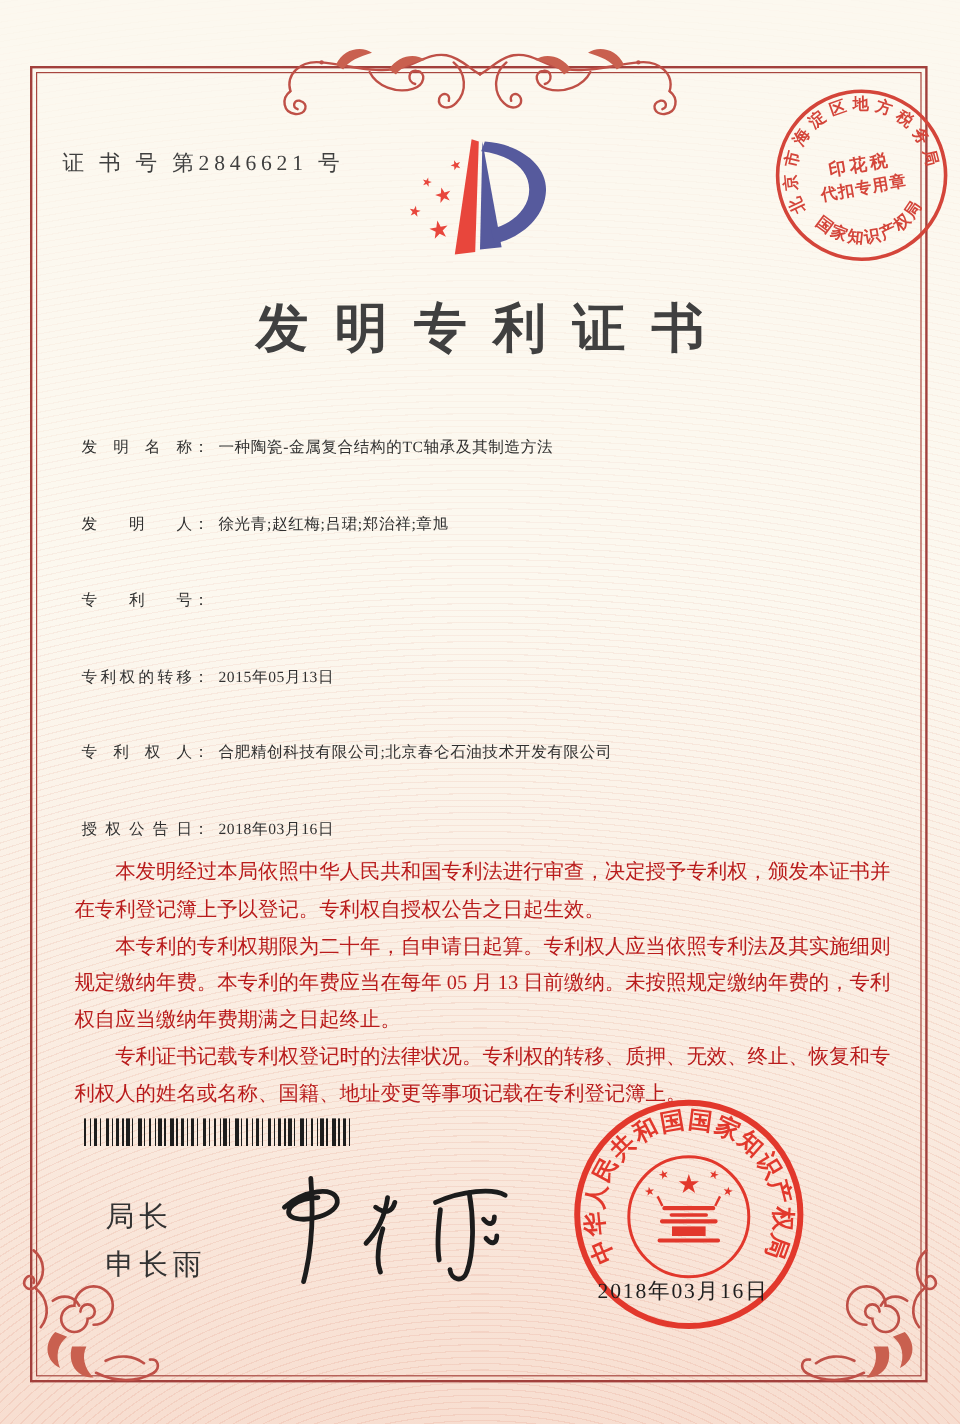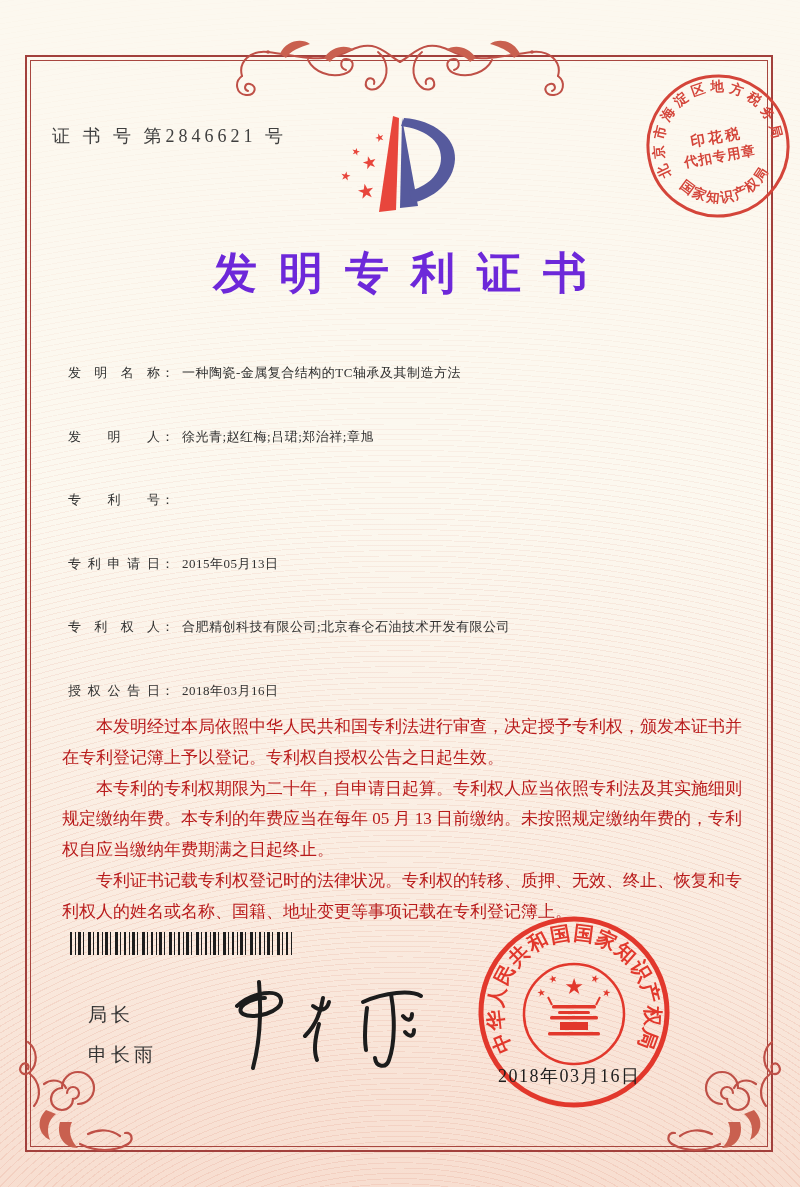--- a/index.html
+++ b/index.html
@@ -22,41 +22,41 @@
     position:absolute; inset:0; pointer-events:none;
     background:linear-gradient(to bottom, rgba(246,212,196,0) 42%, rgba(245,203,186,0.30) 78%, rgba(243,196,178,0.5) 100%);
   }
   
   .frame-outer{position:absolute; left:25px; top:55px; right:27px; bottom:35px; border:2.5px solid #a2403c;}
   .frame-inner{position:absolute; inset:3px; border:1px solid #a8463f;}
   .abs{position:absolute;}
   .cert-number{left:52px; top:124px; font-size:18px; letter-spacing:4px; color:#3f3f3f;}
   .page-title{
     left:0; right:0; top:244px; text-align:center;
-    font-size:44px; font-weight:600; color:#6d28d9;
+    font-size:44px; font-weight:600; color:#404040;
     letter-spacing:22px; text-indent:22px;
   }
   .fields{left:68px; right:60px; top:360px;}
   .f-row{display:flex; align-items:flex-start; margin-bottom:38px; font-size:13px; line-height:25.5px; color:#303030;}
   .f-label{display:inline-block; width:92px; text-align:justify; text-align-last:justify; flex:0 0 92px;}
   .f-colon{flex:0 0 auto; margin:0 8px 0 1px;}
   .f-value{flex:1; letter-spacing:0.5px;}
   .legal{left:62px; right:58px; top:712px; font-size:17px; line-height:30.8px; text-align:justify; color:#b91c1c;}
   .legal p{margin:0; text-indent:34px;}
   .barcode{
     left:70px; top:932px; width:222px; height:23px;
     background-image:repeating-linear-gradient(90deg,
       #1d1d1d 0px, #1d1d1d 2px, transparent 2px, transparent 5px,
       #1d1d1d 5px, #1d1d1d 6px, transparent 6px, transparent 8px,
       #1d1d1d 8px, #1d1d1d 11px, transparent 11px, transparent 13px,
       #1d1d1d 13px, #1d1d1d 14px, transparent 14px, transparent 18px,
       #1d1d1d 18px, #1d1d1d 21px, transparent 21px, transparent 23px,
       #1d1d1d 23px, #1d1d1d 24px, transparent 24px, transparent 27px);
   }
-  .signer{left:88px; top:995px; font-size:19px; letter-spacing:4px; color:#333; line-height:40px;}
+  .signer{left:88px; top:995px; font-size:24px; letter-spacing:4px; color:#333; line-height:40px;}
   .issue-date{left:498px; top:1064px; font-size:18px; letter-spacing:1.5px; color:#1e1e1e; z-index:6;}
   svg{display:block;}
   .seal-svg{z-index:5;}
 </style>
 </head>
 <body>
 
 <div class="page">
 
   <div class="waves"></div>
@@ -138,21 +138,21 @@
     <div class="f-row">
       <span class="f-label">发明人</span>
         <span class="f-colon">：</span>
       <span class="f-value">徐光青;赵红梅;吕珺;郑治祥;章旭</span>
     </div>
     <div class="f-row">
       <span class="f-label">专利号</span>
         <span class="f-colon">：</span>
     </div>
     <div class="f-row">
-      <span class="f-label">专利申请日</span>
+      <span class="f-label">专利权的转移</span>
         <span class="f-colon">：</span>
       <span class="f-value">2015年05月13日</span>
     </div>
     <div class="f-row">
       <span class="f-label">专利权人</span>
         <span class="f-colon">：</span>
       <span class="f-value">合肥精创科技有限公司;北京春仑石油技术开发有限公司</span>
     </div>
     <div class="f-row">
       <span class="f-label">授权公告日</span>

